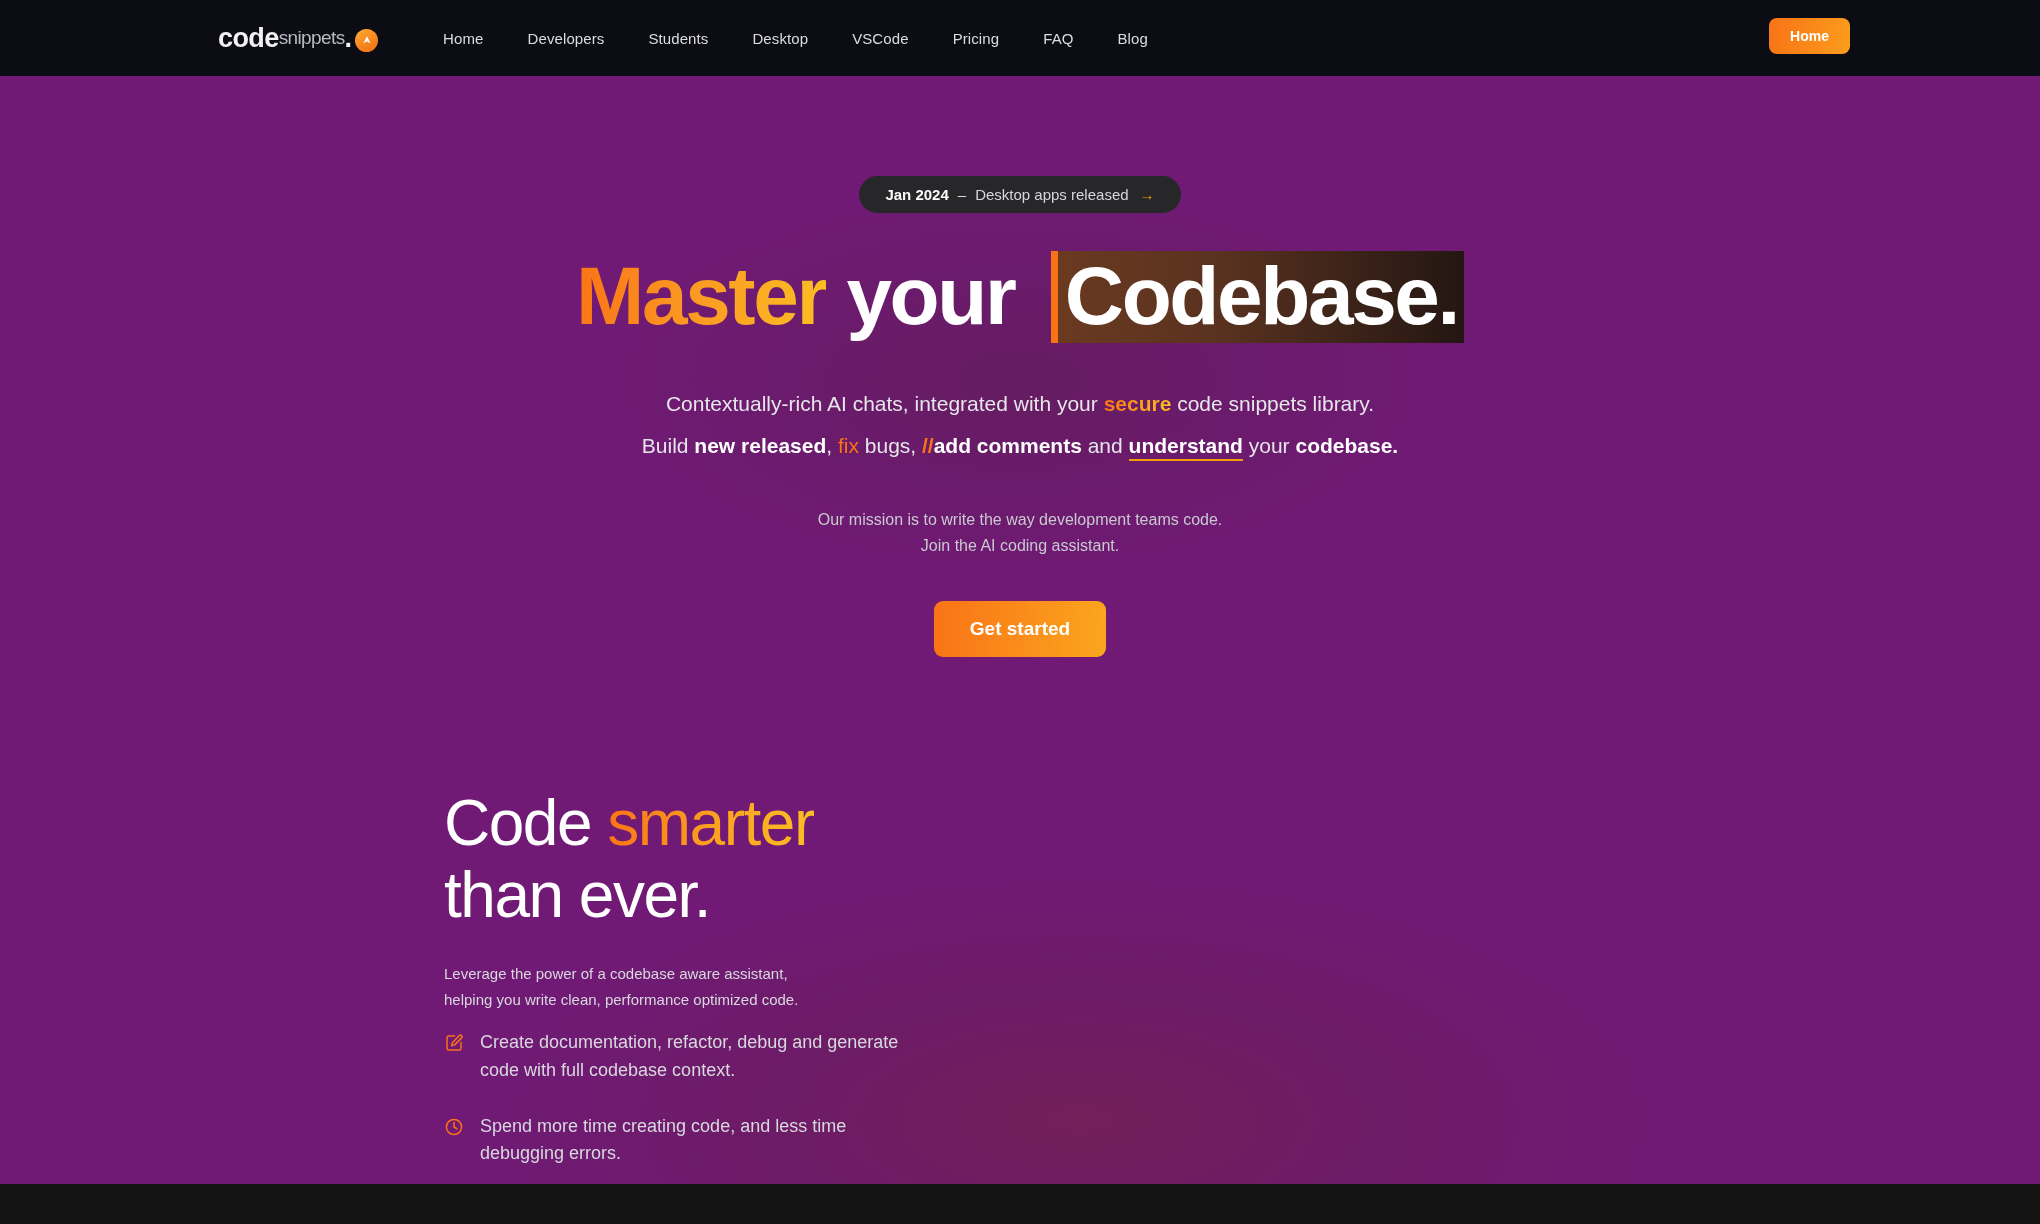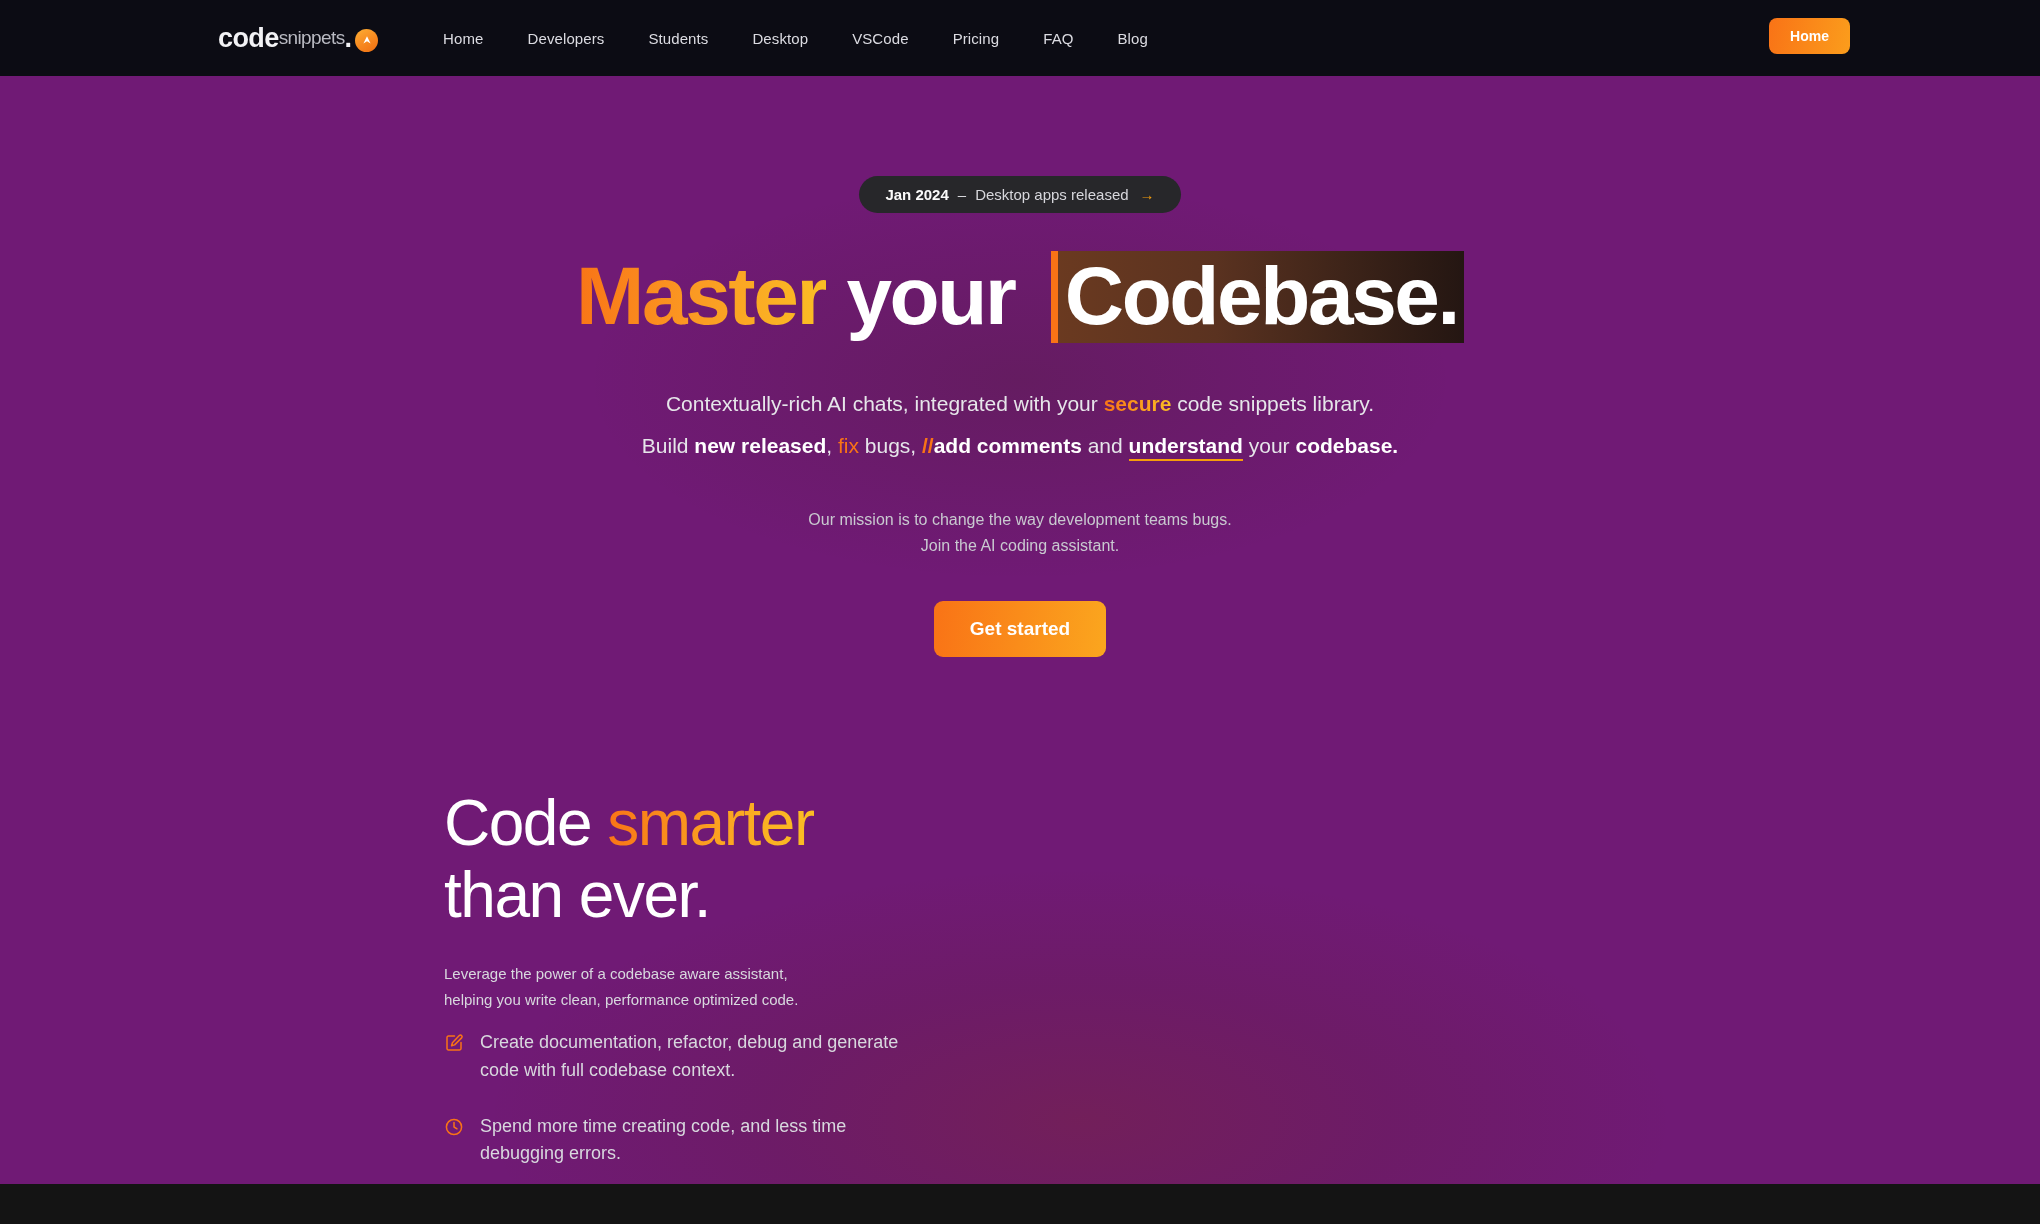--- a/index.html
+++ b/index.html
@@ -202,21 +202,21 @@
 
     <div class="sub1">
       <span>Contextually-rich AI chats, integrated with your </span><span class="secure">secure</span><span> code snippets library.</span>
     </div>
 
     <div class="sub2">
       <span>Build </span><b>new released</b><span>, </span><span class="s-fix">fix</span><span> bugs, </span><span class="s-slashes">//</span><b>add comments</b><span> and </span><span class="s-underline">understand</span><span> your </span><b>codebase.</b>
     </div>
 
     <div class="mission">
-      <div>Our mission is to change the way development teams bugs.</div>
+      <div>Our mission is to write the way development teams code.</div>
       <div>Join the AI coding assistant.</div>
     </div>
 
     <button class="cta">Get started</button>
   </div>
 
   <div class="section2">
     <div class="s2-title">
       <div><span>Code </span><span class="s2-smarter">smarter</span></div>
       <div>than ever.</div>

